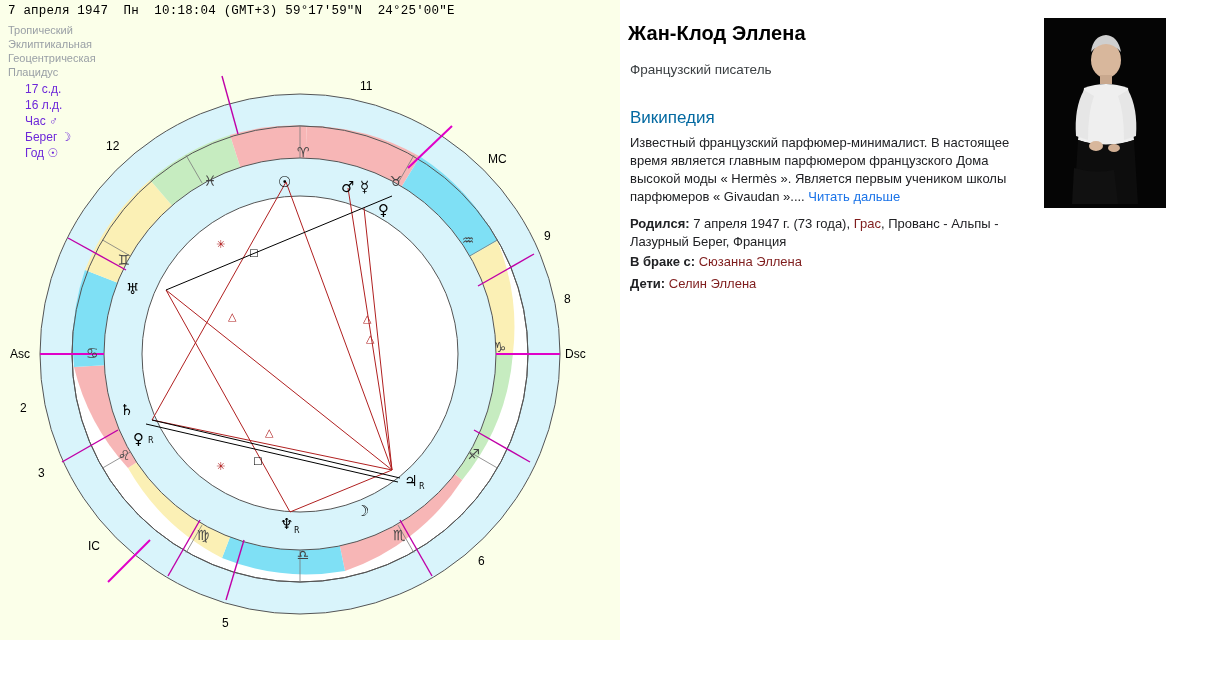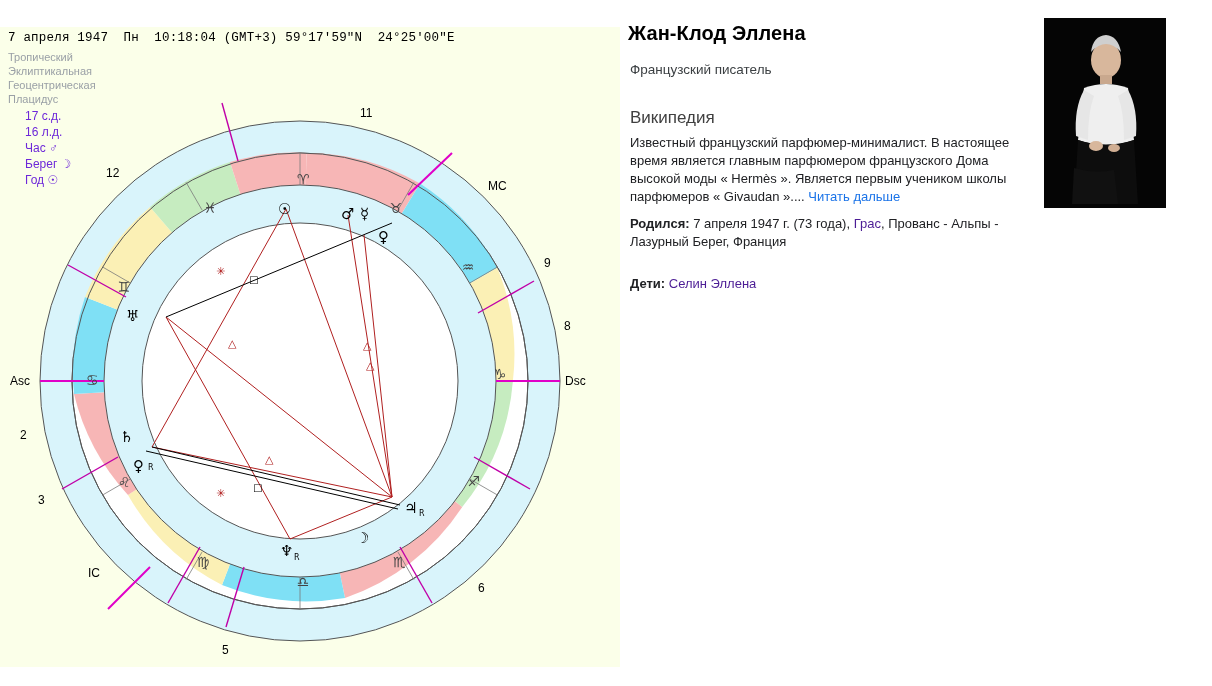--- a/index.html
+++ b/index.html
@@ -17,21 +17,20 @@
   }
   
   #chart-panel {
     position: absolute;
     left: 0;
     top: 0;
     width: 620px;
     height: 640px;
     background: #fbffe9;
     overflow: hidden;
-    margin-top: 27px;
   }
   #chart-header {
     position: absolute;
     left: 8px;
     top: 4px;
     font-family: "Liberation Mono", monospace;
     font-size: 12.5px;
     color: #000000;
     white-space: pre;
     letter-spacing: 0.2px;
@@ -80,21 +79,21 @@
     left: 2px;
     top: 62px;
     font-size: 13.5px;
     color: #3c4043;
   }
   #wiki-link {
     position: absolute;
     left: 2px;
     top: 108px;
     font-size: 17px;
-    color: #404040;
+    color: #0369a1;
     text-decoration: none;
     cursor: pointer;
   }
   #wiki-text {
     position: absolute;
     left: 2px;
     top: 134px;
     width: 392px;
     font-size: 13px;
     line-height: 18px;
@@ -107,21 +106,21 @@
   }
   .fact {
     position: absolute;
     left: 2px;
     width: 392px;
     font-size: 13px;
     line-height: 18px;
     color: #202124;
   }
   .fact b { font-weight: bold; margin-top: 8px; }
-  .fact a { color: #4c1d95; text-decoration: none; cursor: pointer; }
+  .fact a { color: #7f1d1d; text-decoration: none; cursor: pointer; }
   #portrait {
     position: absolute;
     left: 416px;
     top: 18px;
     width: 122px;
     height: 190px;
     background: #000000;
     overflow: hidden;
   }
   #portrait svg { display: block; }
@@ -298,20 +297,23 @@
 
     <div id="wiki-text">
       <span>Известный французский парфюмер-минималист. В настоящее время является главным парфюмером французского Дома высокой моды « Hermès ». Является первым учеником школы парфюмеров « Givaudan »....</span>
       <a id="read-more" href="#">Читать дальше</a>
     </div>
 
     <div class="fact" style="top:215px">
       <b>Родился:</b><span> 7 апреля 1947 г. (73 года), </span><a href="#">Грас</a><span>, Прованс - Альпы - Лазурный Берег, Франция</span>
     </div>
 
+    <div class="fact" style="top:253px">
+      <b>В браке с:</b><span> </span><a href="#">Сюзанна Эллена</a>
+    </div>
 
     <div class="fact" style="top:275px">
       <b>Дети:</b><span> </span><a href="#">Селин Эллена</a>
     </div>
 
     <div id="portrait">
       <svg width="122" height="190" viewBox="0 0 122 190">
         <rect x="0" y="0" width="122" height="190" fill="#050505"></rect>
 
         <ellipse cx="62" cy="42" rx="15" ry="18" fill="#d8b79c"></ellipse>

